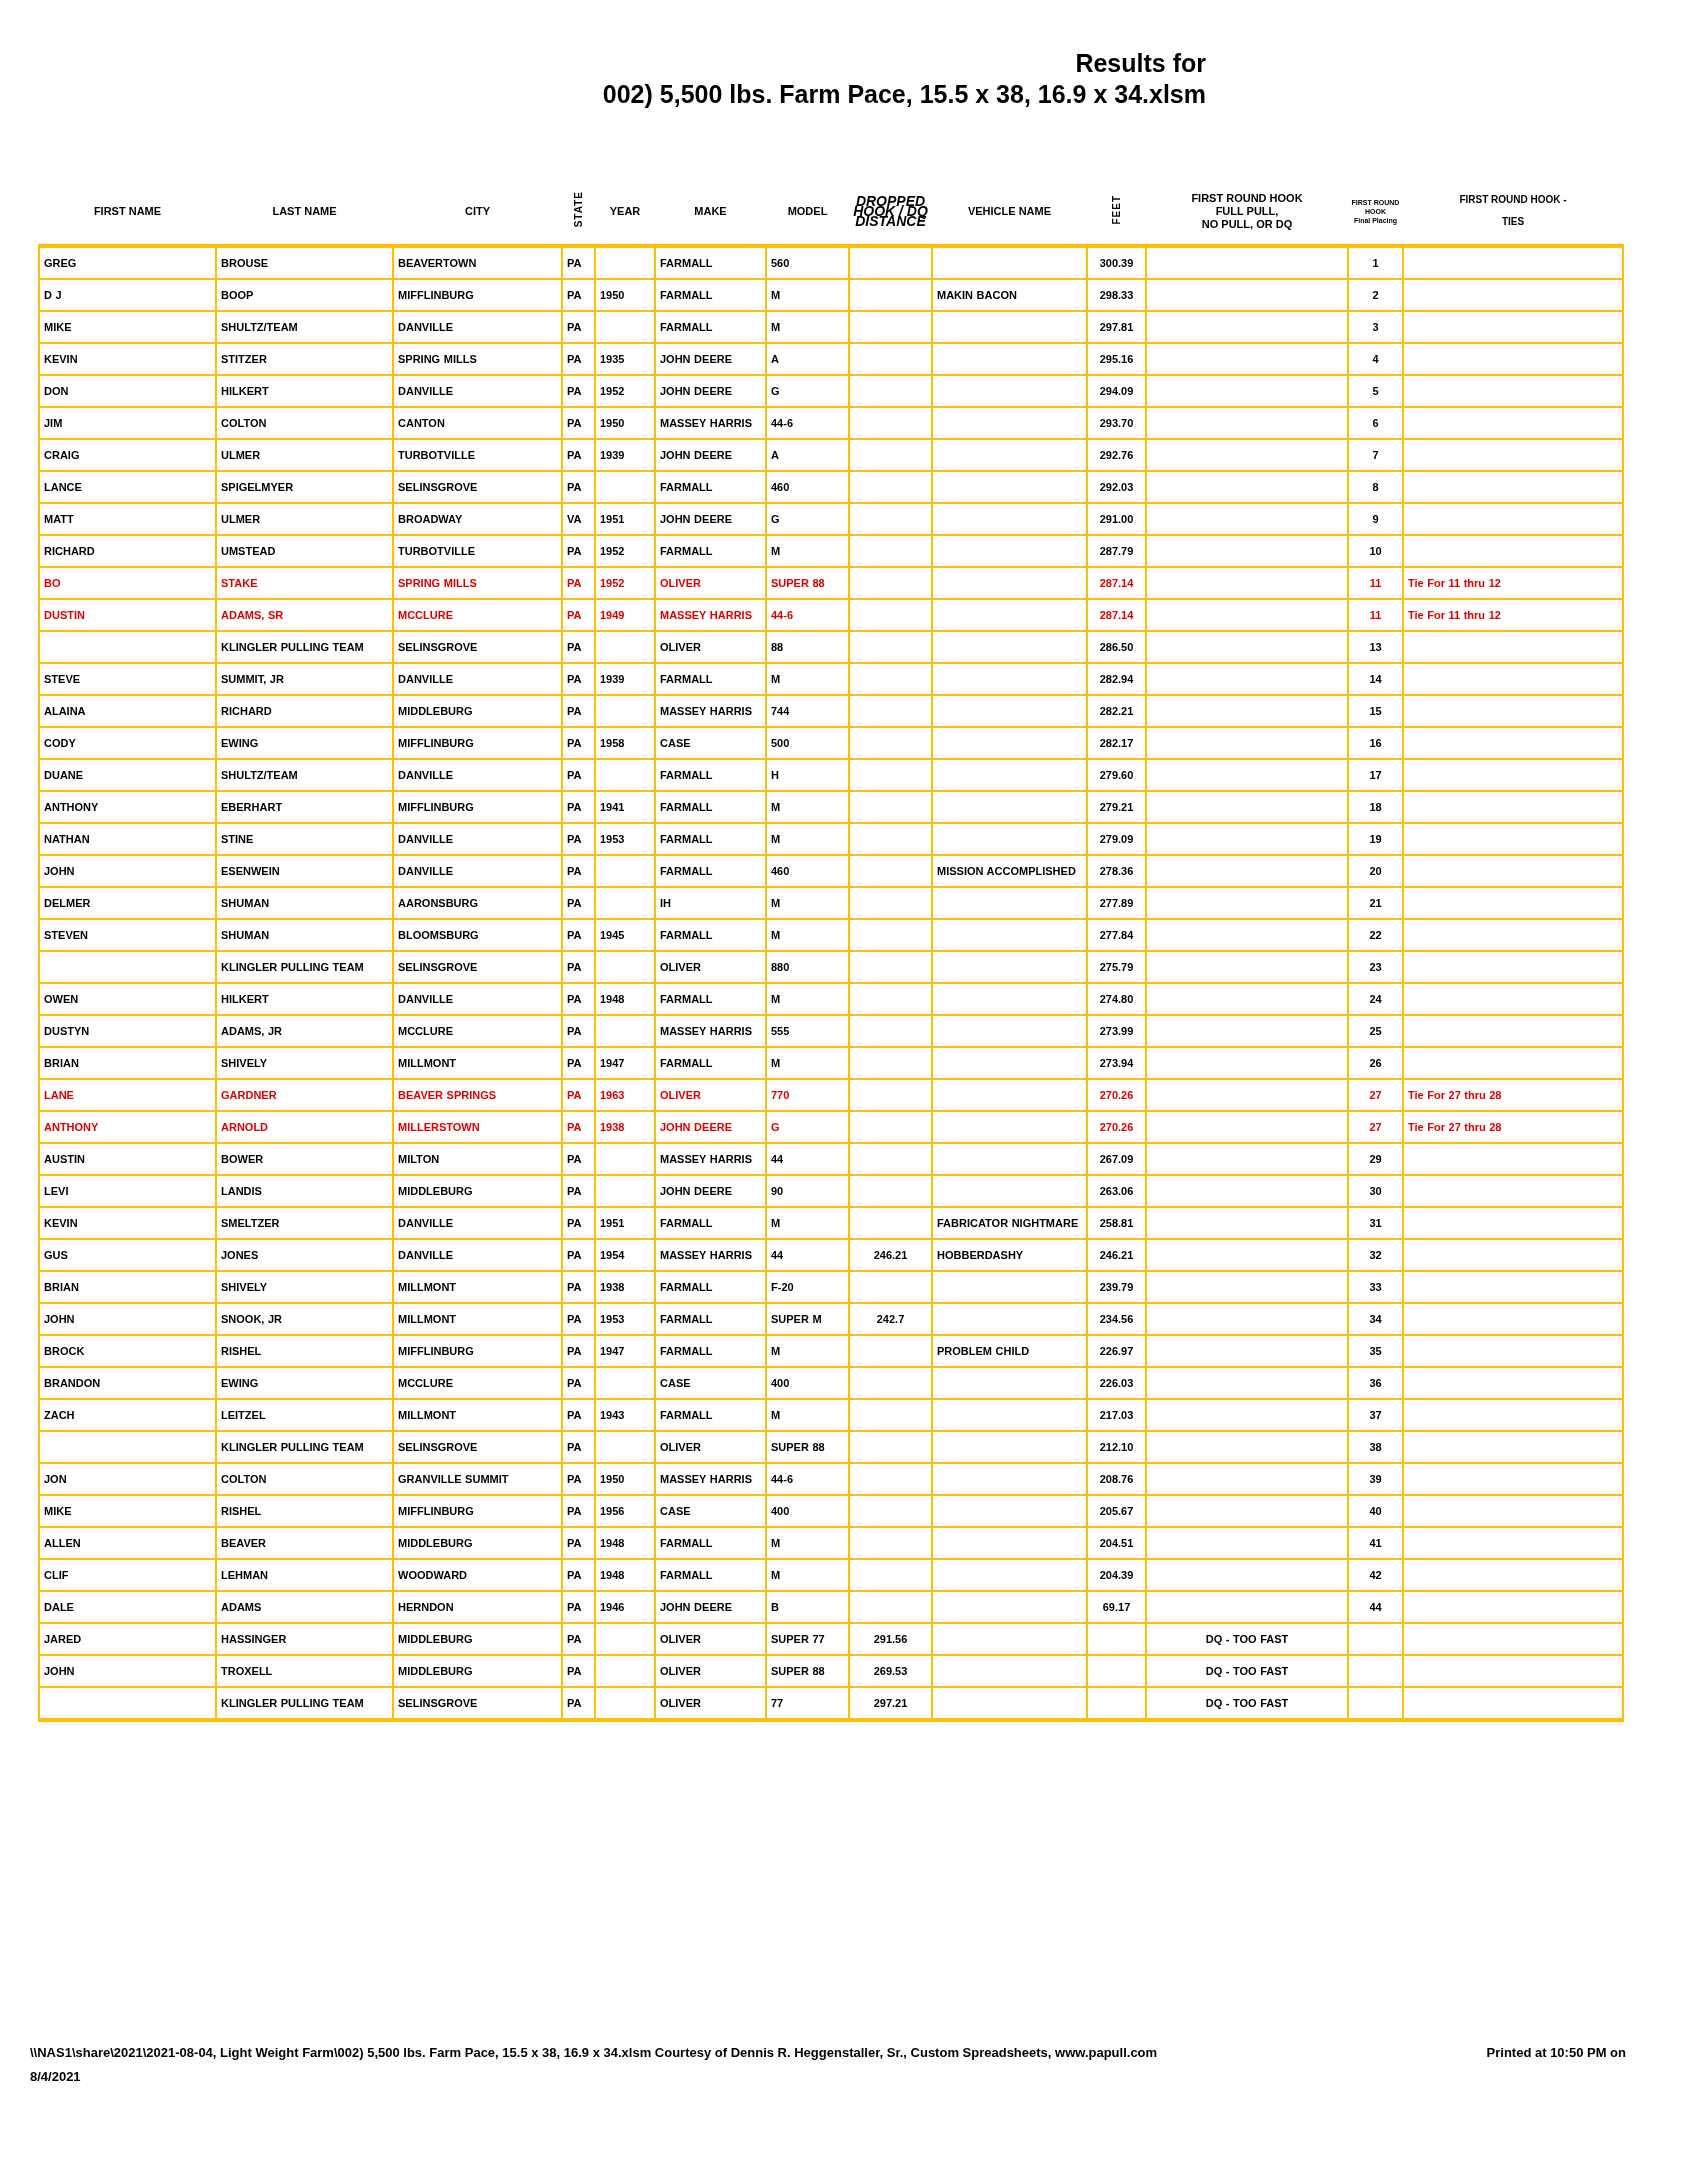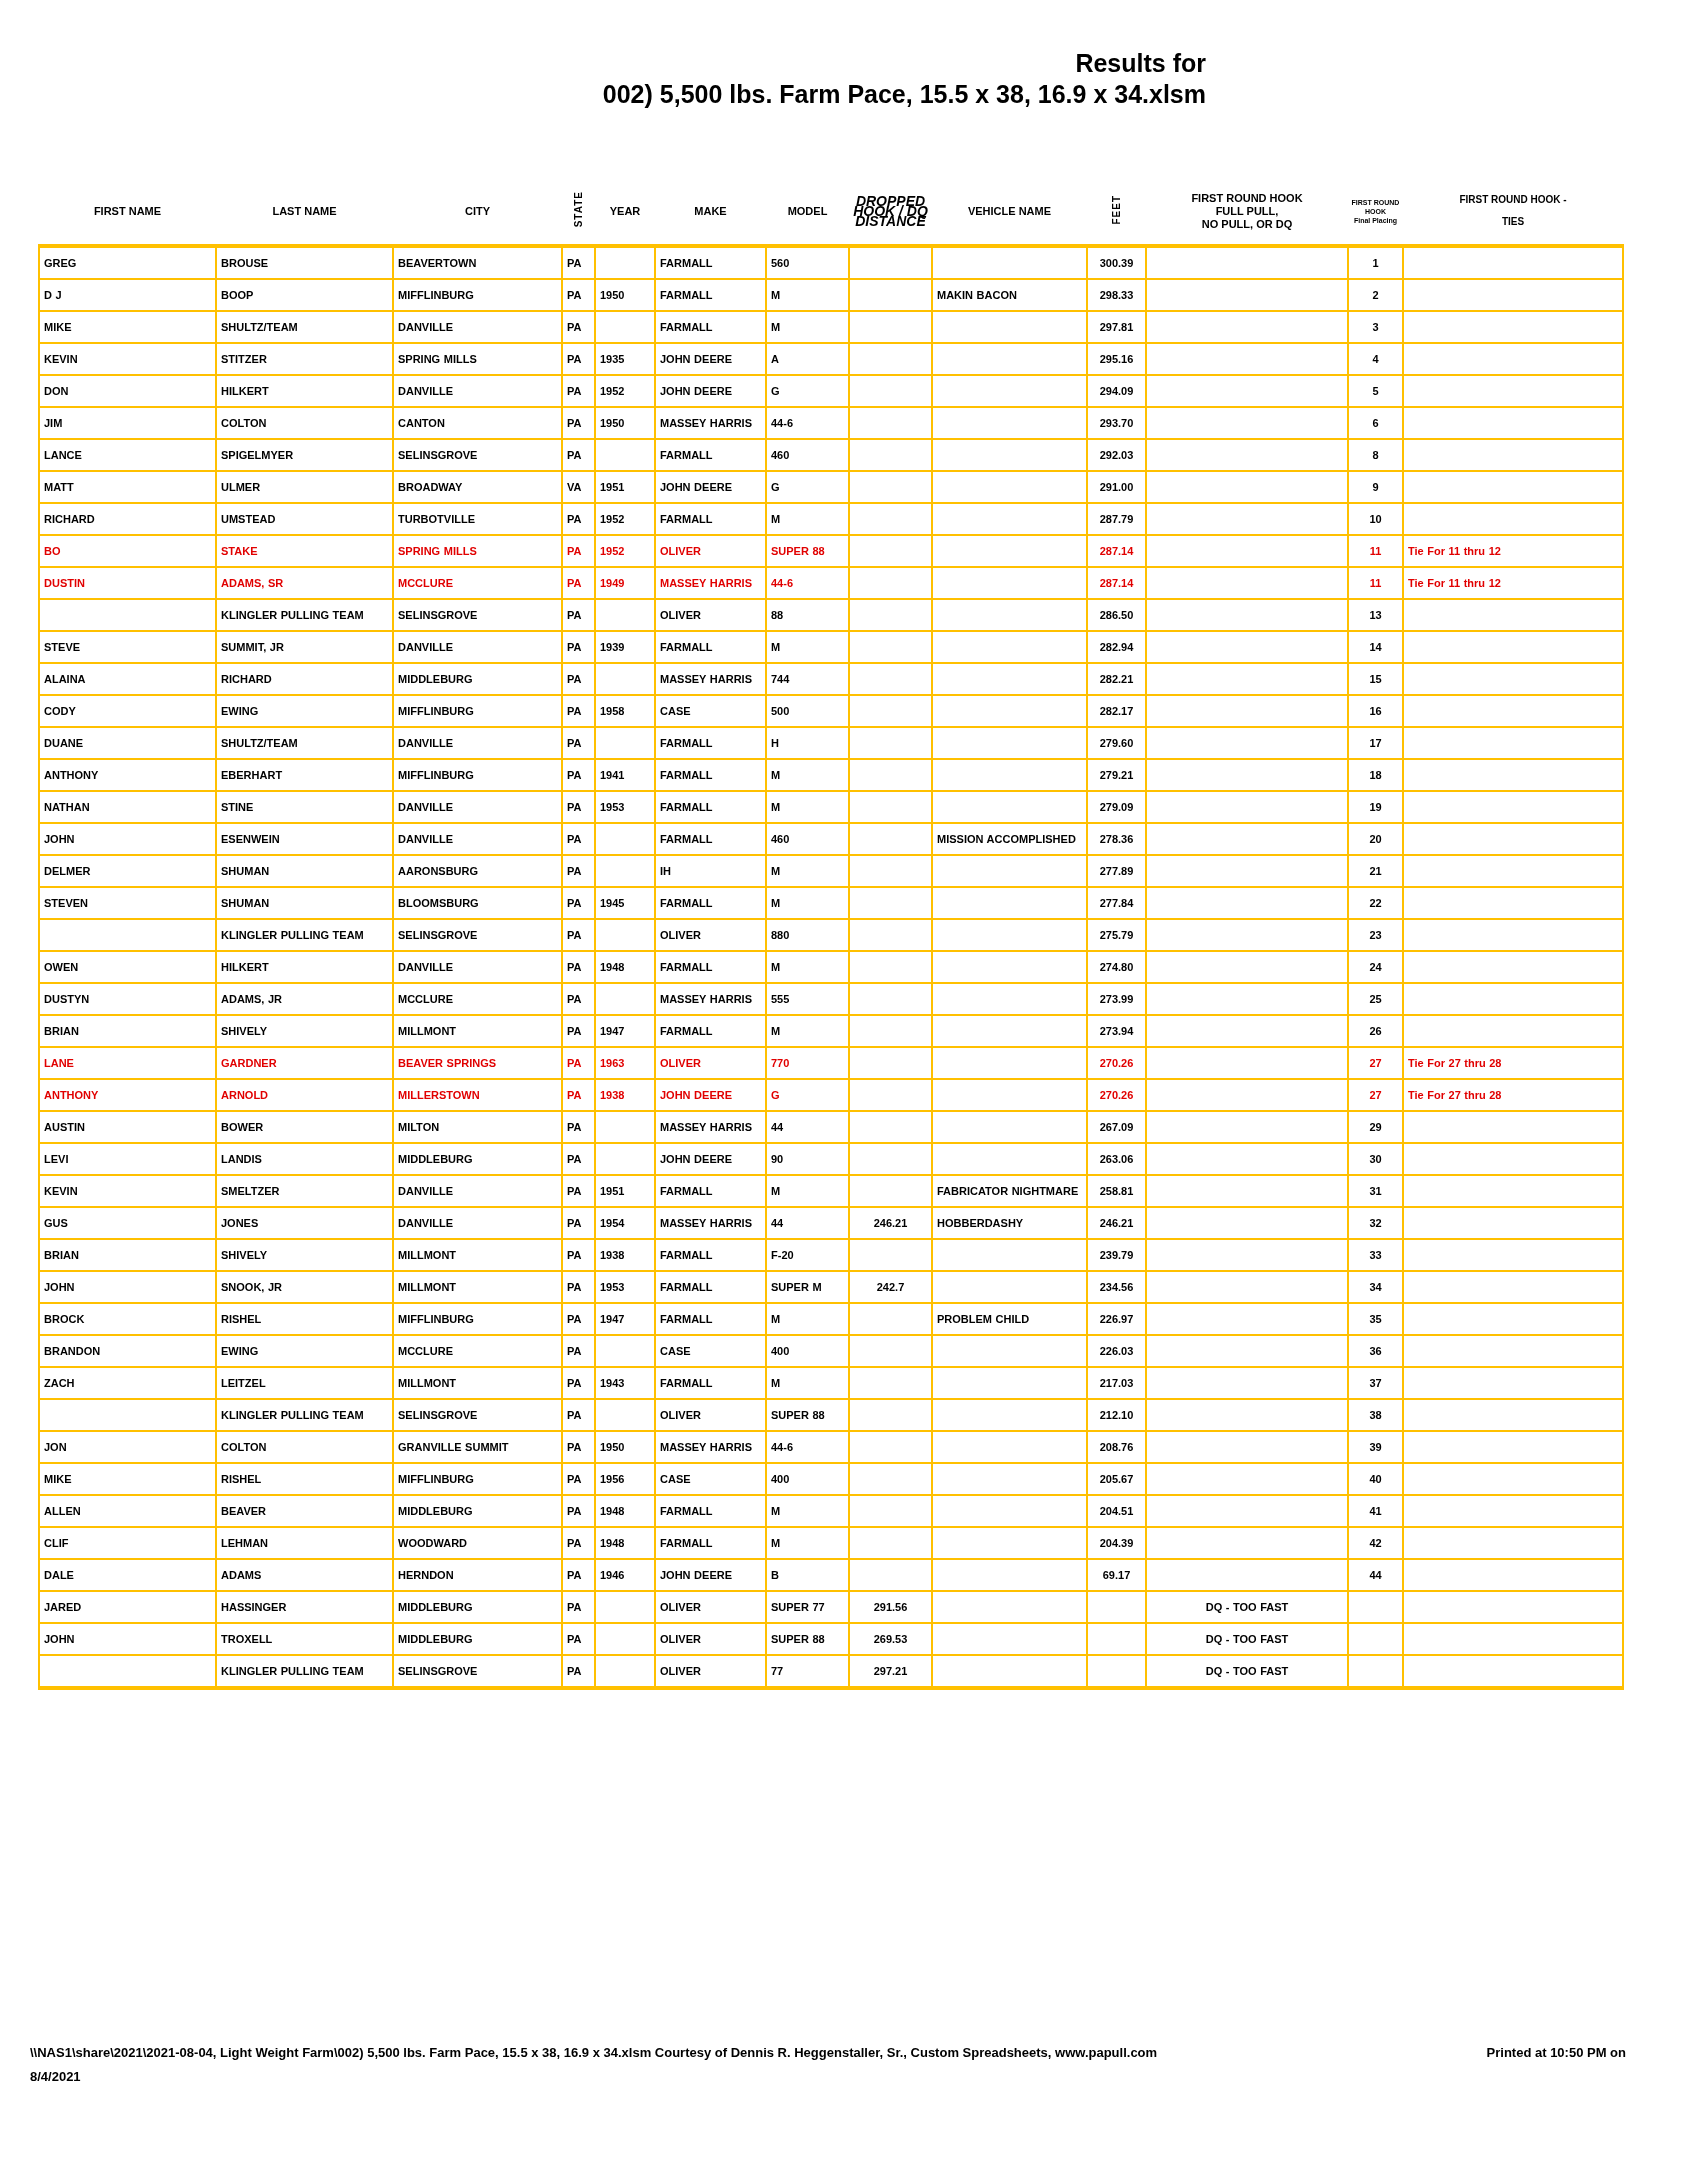--- a/index.html
+++ b/index.html
@@ -176,20 +176,35 @@
         <td class="al">MASSEY HARRIS</td>
         <td class="al">44-6</td>
         <td class="ac"></td>
         <td class="al"></td>
         <td class="ac">293.70</td>
         <td class="ac"></td>
         <td class="ac">6</td>
         <td class="al"></td>
       </tr>
       <tr>
+        <td class="al">CRAIG</td>
+        <td class="al">ULMER</td>
+        <td class="al">TURBOTVILLE</td>
+        <td class="al">PA</td>
+        <td class="al">1939</td>
+        <td class="al">JOHN DEERE</td>
+        <td class="al">A</td>
+        <td class="ac"></td>
+        <td class="al"></td>
+        <td class="ac">292.76</td>
+        <td class="ac"></td>
+        <td class="ac">7</td>
+        <td class="al"></td>
+      </tr>
+      <tr>
         <td class="al">LANCE</td>
         <td class="al">SPIGELMYER</td>
         <td class="al">SELINSGROVE</td>
         <td class="al">PA</td>
         <td class="al"></td>
         <td class="al">FARMALL</td>
         <td class="al">460</td>
         <td class="ac"></td>
         <td class="al"></td>
         <td class="ac">292.03</td>

